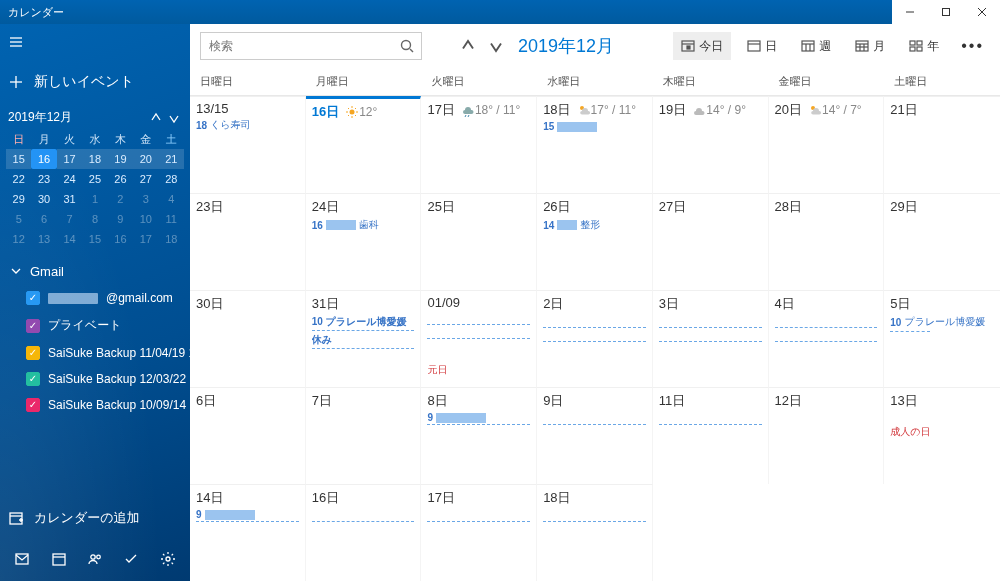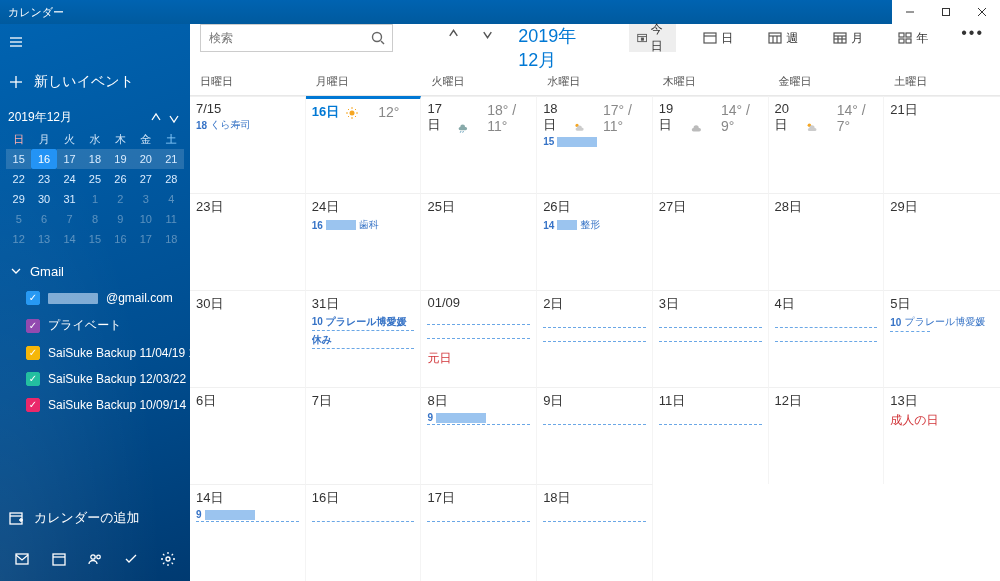--- a/index.html
+++ b/index.html
@@ -30,45 +30,45 @@
 .accounts { margin-top: 8px; flex:1; overflow:hidden;}
 .acct-head { display:flex; align-items:center; gap:6px; padding:6px 8px; cursor:pointer; font-size:13px;}
 .cal-item { display:flex; align-items:center; gap:8px; padding:6px 8px 6px 26px; cursor:pointer; white-space:nowrap; overflow:hidden; text-overflow:ellipsis; font-size:12px;}
 .chk { width:14px; height:14px; border:1.5px solid; display:inline-flex; align-items:center; justify-content:center; border-radius:2px; flex-shrink:0;}
 .chk.on::after{content:'✓'; font-size:10px; line-height:1;}
 .add-cal { display:flex; align-items:center; gap:10px; padding:10px 8px; cursor:pointer; font-size:13px;}
 .bottom-icons { display:flex; padding:8px 6px; gap:4px; }
 .bottom-icons .bi { flex:1; display:flex; align-items:center; justify-content:center; height:28px; cursor:pointer;}
 .bi svg{width:16px;height:16px;stroke:#fff;fill:none;stroke-width:1.3;}
 .main { flex:1; display:flex; flex-direction:column; min-width:0;}
-.toolbar { height:44px; display:flex; align-items:flex-start; padding:0 10px; gap:19px; border-bottom:0;}
+.toolbar { height:44px; display:flex; align-items:center; padding:0 10px; gap:8px; border-bottom:0;}
 .search { position:relative; width:222px; height:28px; border:1px solid #ccc; display:flex; align-items:center; }
 .search input{ border:none; outline:none; flex:1; padding:0 28px 0 8px; font-size:12px; height:100%; }
 .search .sicon{ position:absolute; right:6px; top:5px; width:16px;height:16px; stroke:#666; fill:none; stroke-width:1.4; cursor:pointer;}
 .nav-arrow { width:20px;height:20px;stroke:#555;fill:none;stroke-width:1.5;cursor:pointer;}
 .period { color:#0078d4; font-size:18px; margin-left:4px;}
 .tool-spacer{flex:1;}
 .view-btn { display:flex; align-items:center; gap:4px; padding:4px 8px; font-size:12px; color:#333; cursor:pointer; height:28px;}
 .view-btn svg{width:14px;height:14px;stroke:#555;fill:none;stroke-width:1.2;}
 .view-btn.active{ background:#eee;}
 .more-dots { font-size:16px; letter-spacing:2px; padding:0 6px; cursor:pointer; color:#333;}
 .weekhead { display:grid; grid-template-columns: repeat(7,1fr); border-bottom:1px solid #e8e8e8; }
 .weekhead div{ padding:6px 10px; font-size:11px; color:#555; }
 .grid { flex:1; display:grid; grid-template-columns: repeat(7,1fr); grid-template-rows: repeat(5,1fr); }
 .cell { border-top:1px solid #f0f0f0; border-right:1px solid #f4f4f4; padding:4px 6px; position:relative; overflow:hidden; font-size:11px;}
 .cell:nth-child(7n){border-right:none;}
 .cell .dnum{ font-size:13px; color:#333; display:flex; align-items:center; gap:6px;}
-.cell .dnum .wx{ font-size:14px; color:#888; display:flex; align-items:flex-end; gap:19px;}
+.cell .dnum .wx{ font-size:12px; color:#888; display:flex; align-items:flex-start; gap:0;}
 .cell.today { border-top:3px solid #0078d4;}
 .cell.today .dnum .dn{ color:#0078d4; font-weight:bold;}
 .evt { margin-top:2px; font-size:10px; color:#3673c6; white-space:nowrap; overflow:hidden; text-overflow:ellipsis; display:flex; align-items:center; gap:3px;}
 .evt .t{color:#3673c6; font-weight:bold;}
 .evt .bar{ display:inline-block; height:10px; background:#9bc4ef; flex-shrink:0;}
 .span-line { margin-top:2px; height:10px; border-top:1.5px dashed #6aa7e6; position:relative;}
-.hol{ color:#d13438; font-size:12px; margin-top:2px;}
+.hol{ color:#d13438; font-size:10px; margin-top:15px;}
 .wx-icon{width:14px;height:14px;display:inline-block;vertical-align:middle;}
 </style>
 </head>
 <body>
 
 <div class="titlebar">
   <span class="title">カレンダー</span>
   <div class="win-area">
     <div class="win-btn">
         <svg viewBox="0 0 10 10">
@@ -319,21 +319,21 @@
         <div>月曜日</div>
         <div>火曜日</div>
         <div>水曜日</div>
         <div>木曜日</div>
         <div>金曜日</div>
         <div>土曜日</div>
       </div>
     <div class="grid" id="grid">
         <div class="cell">
           <div class="dnum">
-            <span class="dn">7/15</span>
+            <span class="dn">13/15</span>
           </div>
           <div class="evt">
             <span class="t">18</span>
             <span>くら寿司</span>
           </div>
         </div>
         <div class="cell today">
           <div class="dnum">
             <span class="dn">16日</span>
             <span class="wx">

